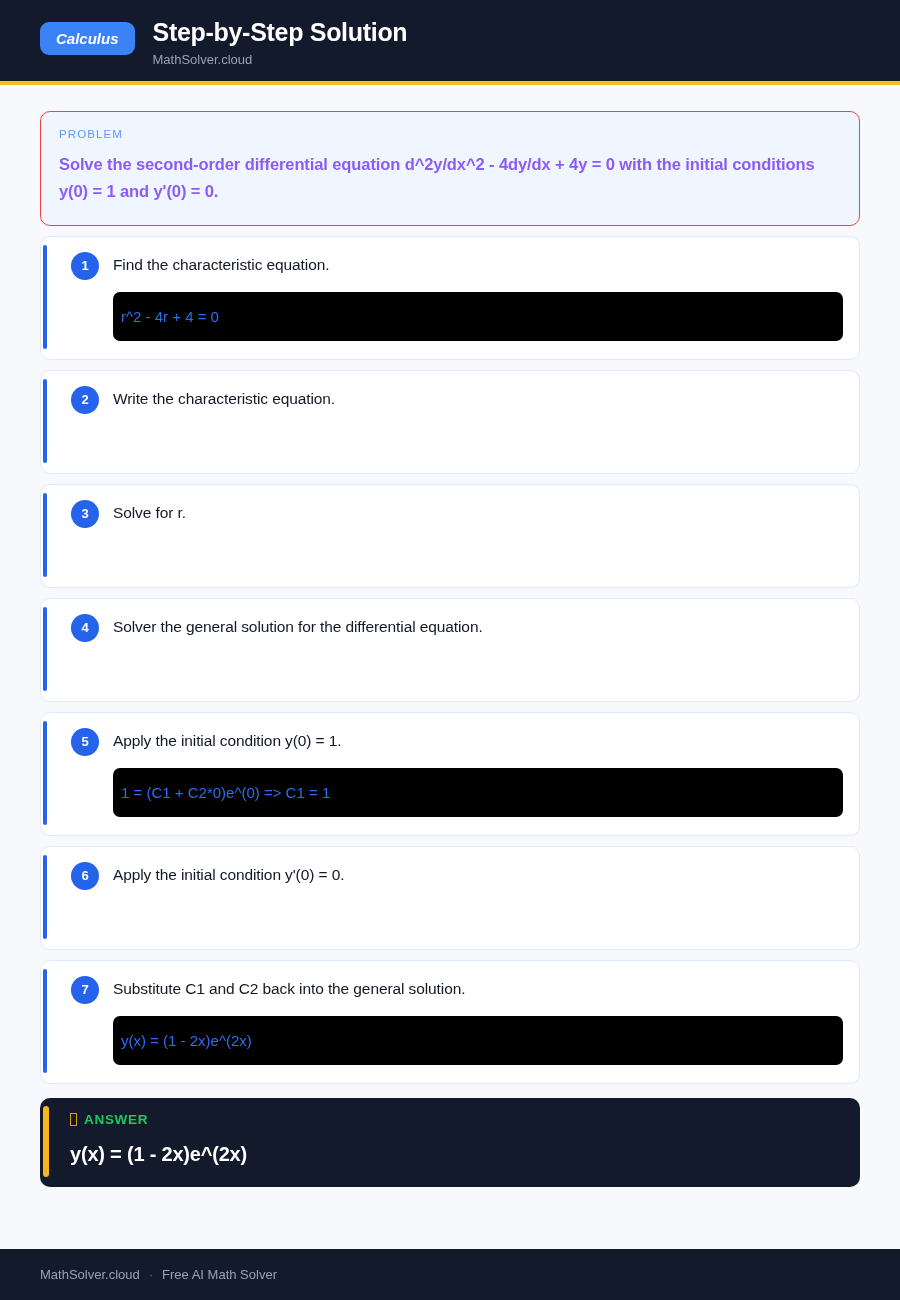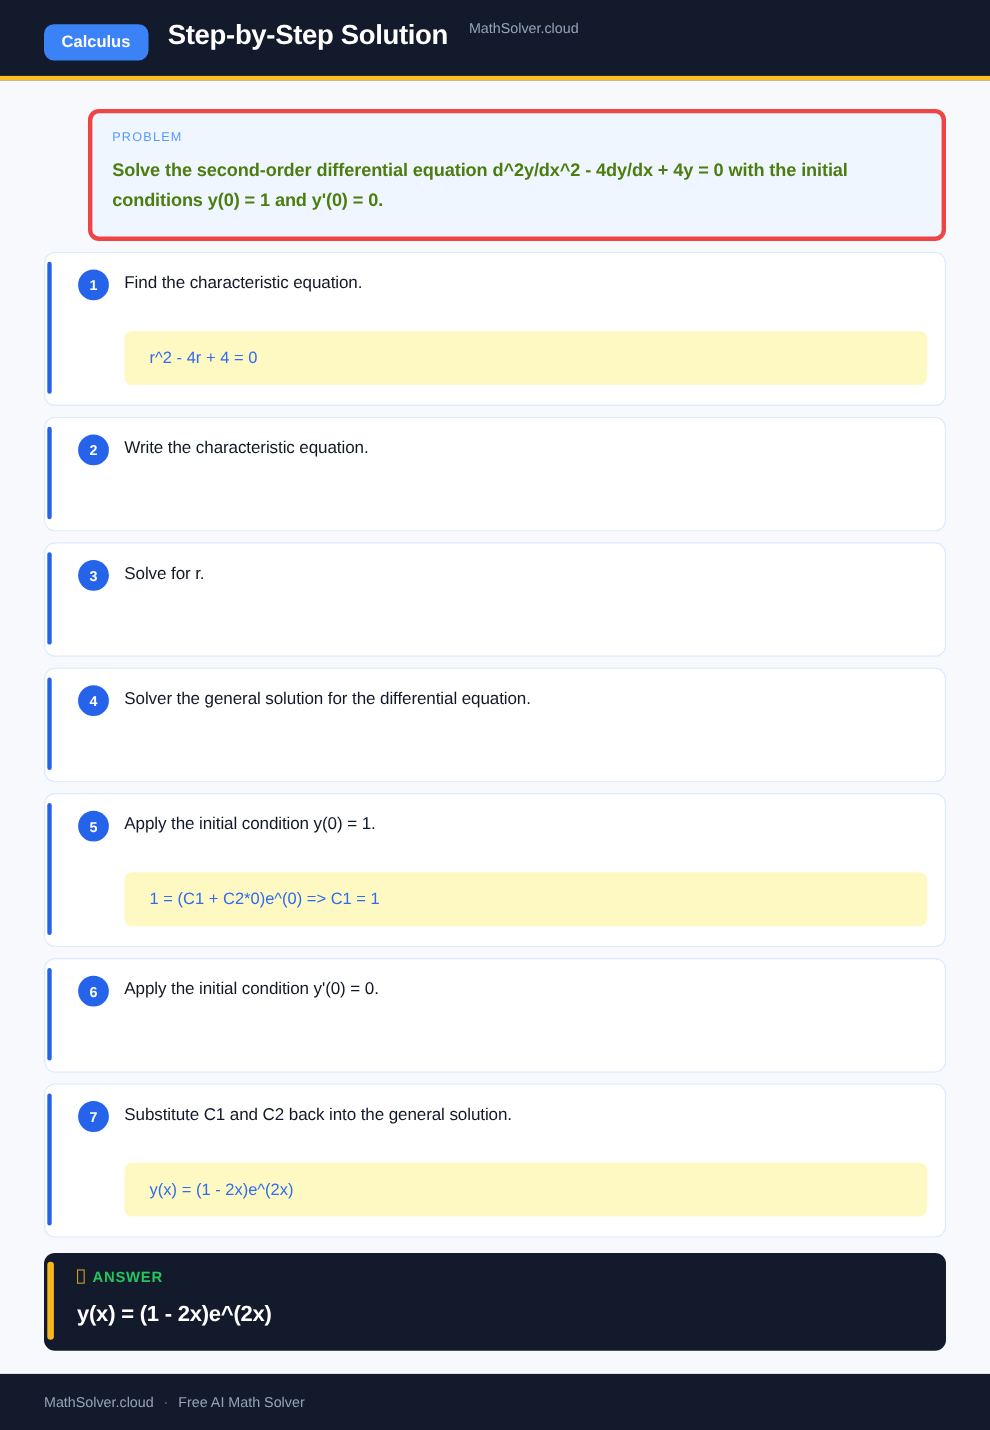--- a/index.html
+++ b/index.html
@@ -32,23 +32,24 @@
   .subject-badge {
     background: #3b82f6;
     color: #ffffff;
     font-size: 15px;
     font-weight: bold;
     padding: 9px 16px;
     border-radius: 9px;
     margin-top: 6px;
     white-space: nowrap;
     line-height: 1;
-  }
-
-  .header-text { display: flex; gap: 19px; padding-top: 2px; }
+    font-style: italic;
+  }
+
+  .header-text { display: flex; flex-direction: column; gap: 5px; padding-top: 2px; }
 
   .page-title {
     color: #ffffff;
     font-size: 25px;
     font-weight: bold;
     letter-spacing: -0.3px;
     line-height: 1.15;
   }
 
   .site-name {
@@ -63,38 +64,37 @@
     padding: 26px 40px 0 40px;
     display: flex;
     flex-direction: column;
     gap: 10px;
     overflow: hidden;
   }
 
   
   .problem-card {
     background: #eff6ff;
-    border: 4px solid #ef4444;
+    border: 1px solid #ef4444;
     border-radius: 10px;
     padding: 16px 18px 20px 18px;
-    margin-left: 40px;
   }
 
   .problem-label {
     color: #5b9bf8;
     font-size: 11.5px;
     font-weight: normal;
     letter-spacing: 1.1px;
     margin-bottom: 11px;
   }
 
   .problem-text {
     font-size: 16.5px;
     font-weight: bold;
-    color: #4d7c0f;
+    color: #8b5cf6;
     line-height: 1.62;
     letter-spacing: -0.1px;
   }
 
   
   .step-card {
     background: #ffffff;
     border: 1px solid #dbeafe;
     border-radius: 10px;
     position: relative;
@@ -132,24 +132,24 @@
   .step-title {
     font-size: 15.5px;
     font-weight: normal;
     color: #111827;
     line-height: 1.35;
     padding-top: 4px;
     letter-spacing: -0.1px;
   }
 
   .step-equation {
-    background: #fef9c3;
+    background: #000000;
     border-radius: 7px;
-    margin: 28px 0 0 42px;
-    padding: 14px 23px;
+    margin: 12px 0 0 42px;
+    padding: 14px 8px;
     color: #2f6cf0;
     font-size: 15px;
     line-height: 1.4;
     min-height: 48px;
     display: flex;
     align-items: center;
   }
 
   
   .answer-card {

